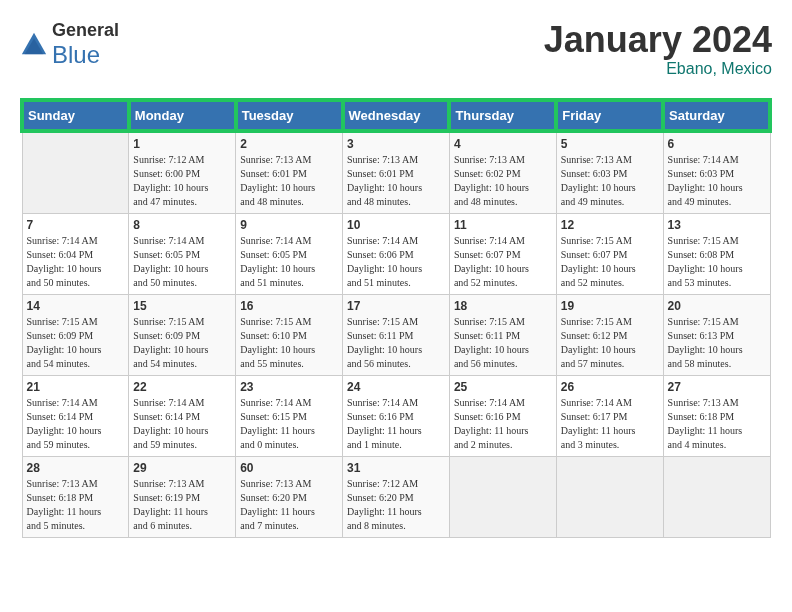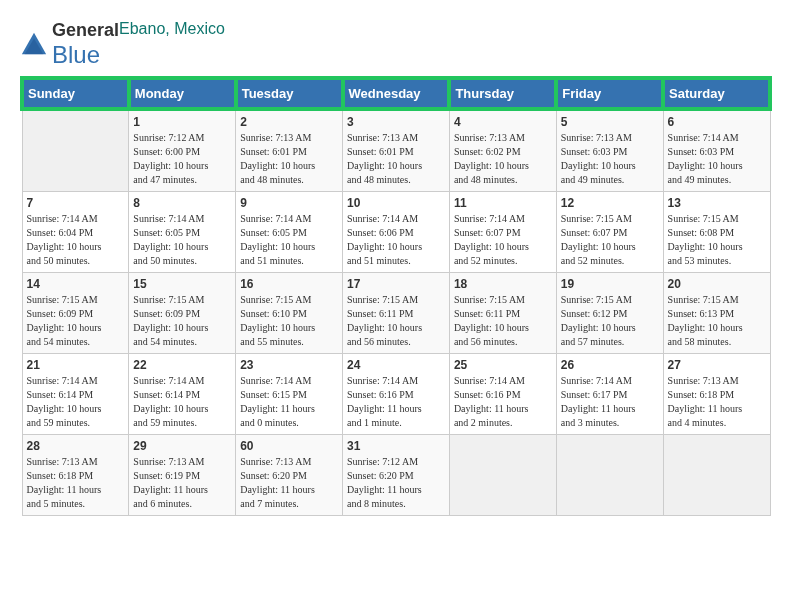--- a/index.html
+++ b/index.html
@@ -5,22 +5,23 @@
     * { margin: 0; padding: 0; box-sizing: border-box; }
     body {
       font-family: Arial, sans-serif;
       background: #fff;
       width: 792px;
       min-height: 612px;
       padding: 20px;
     }
     .header {
       display: flex;
+      justify-content: space-between;
       align-items: flex-start;
-      margin-bottom: 7px;
+      margin-bottom: 20px;
     }
     .logo {
       display: flex;
       align-items: center;
       gap: 4px;
     }
     .logo-icon {
       width: 28px;
       height: 28px;
     }
@@ -86,20 +87,21 @@
     <svg class="logo-icon" viewBox="0 0 30 30" xmlns="http://www.w3.org/2000/svg">
       <polygon points="15,2 28,25 2,25" fill="#3572b0"></polygon>
       <polygon points="15,8 25,25 5,25" fill="#1a4a8a" opacity="0.4"></polygon>
     </svg>
     <div>
       <div style="font-size:18px;font-weight:bold;color:#333;">General</div>
       <div style="font-size:24px;font-weight:normal;color:#3572b0;">Blue</div>
     </div>
   </div>
   <div class="title-block">
+    <h1>January 2024</h1>
     <h2>Ebano, Mexico</h2>
   </div>
 </div>
 
 <table>
   <thead>
     <tr>
     <th>Sunday</th>
         <th>Monday</th>
         <th>Tuesday</th>

